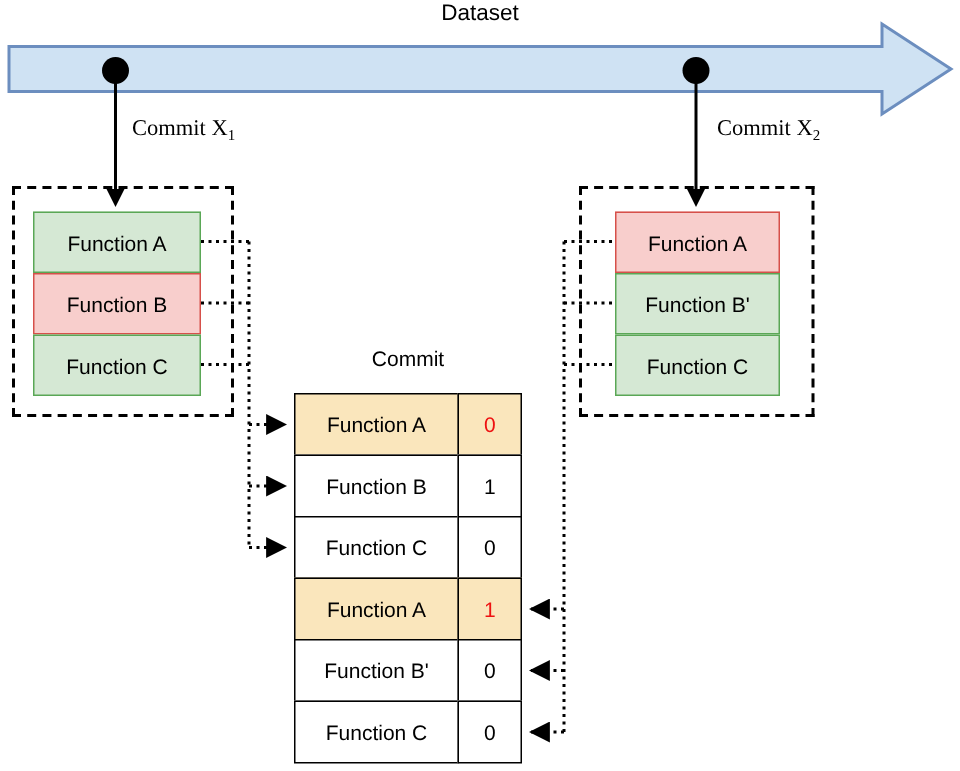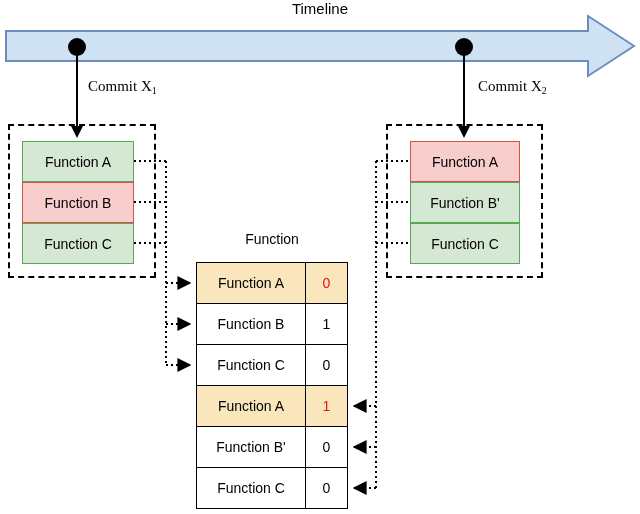--- a/index.html
+++ b/index.html
@@ -133,21 +133,21 @@
 
     <line x1="376" y1="161" x2="410" y2="161" stroke="#000000" stroke-width="2" stroke-dasharray="2 3"></line>
     <line x1="376" y1="202" x2="410" y2="202" stroke="#000000" stroke-width="2" stroke-dasharray="2 3"></line>
     <line x1="376" y1="243" x2="410" y2="243" stroke="#000000" stroke-width="2" stroke-dasharray="2 3"></line>
 
     <line x1="376" y1="406" x2="354" y2="406" stroke="#000000" stroke-width="2" stroke-dasharray="2 3" marker-end="url(#ah-left)"></line>
     <line x1="376" y1="447" x2="354" y2="447" stroke="#000000" stroke-width="2" stroke-dasharray="2 3" marker-end="url(#ah-left)"></line>
     <line x1="376" y1="488" x2="354" y2="488" stroke="#000000" stroke-width="2" stroke-dasharray="2 3" marker-end="url(#ah-left)"></line>
   </svg>
 
-  <div class="lbl title-lbl" style="left:0; top:0; width:640px;">Timeline</div>
+  <div class="lbl title-lbl" style="left:0; top:0; width:640px;">Dataset</div>
 
   <div class="lbl commit-lbl" style="left:88px; top:78px;">
     <span>Commit X</span><sub>1</sub>
   </div>
   <div class="lbl commit-lbl" style="left:478px; top:78px;">
     <span>Commit X</span><sub>2</sub>
   </div>
 
   <div class="dashed-group" style="left:8px; top:124px; width:148px; height:154px;"></div>
 
@@ -166,21 +166,21 @@
   <div class="fnbox fn-red" style="left:410px; top:141px; width:110px; height:41px;">
     <span>Function A</span>
   </div>
   <div class="fnbox fn-green" style="left:410px; top:182px; width:110px; height:41px;">
     <span>Function B'</span>
   </div>
   <div class="fnbox fn-green" style="left:410px; top:223px; width:110px; height:41px;">
     <span>Function C</span>
   </div>
 
-  <div class="lbl dataset-lbl" style="left:196px; top:231px; width:152px;">Function</div>
+  <div class="lbl dataset-lbl" style="left:196px; top:231px; width:152px;">Commit</div>
 
   <div>
 
     <div class="cell cell-hl" style="left:196px; top:262px; width:110px; height:42px;">
       <span>Function A</span>
     </div>
     <div class="cell cell-hl" style="left:305px; top:262px; width:43px; height:42px;">
       <span class="val-red">0</span>
     </div>
 

